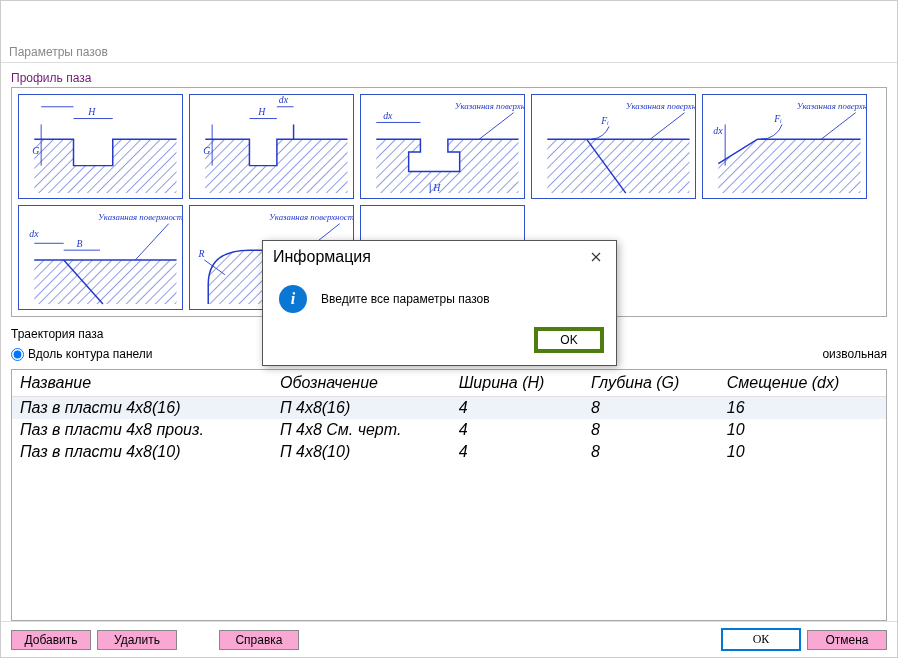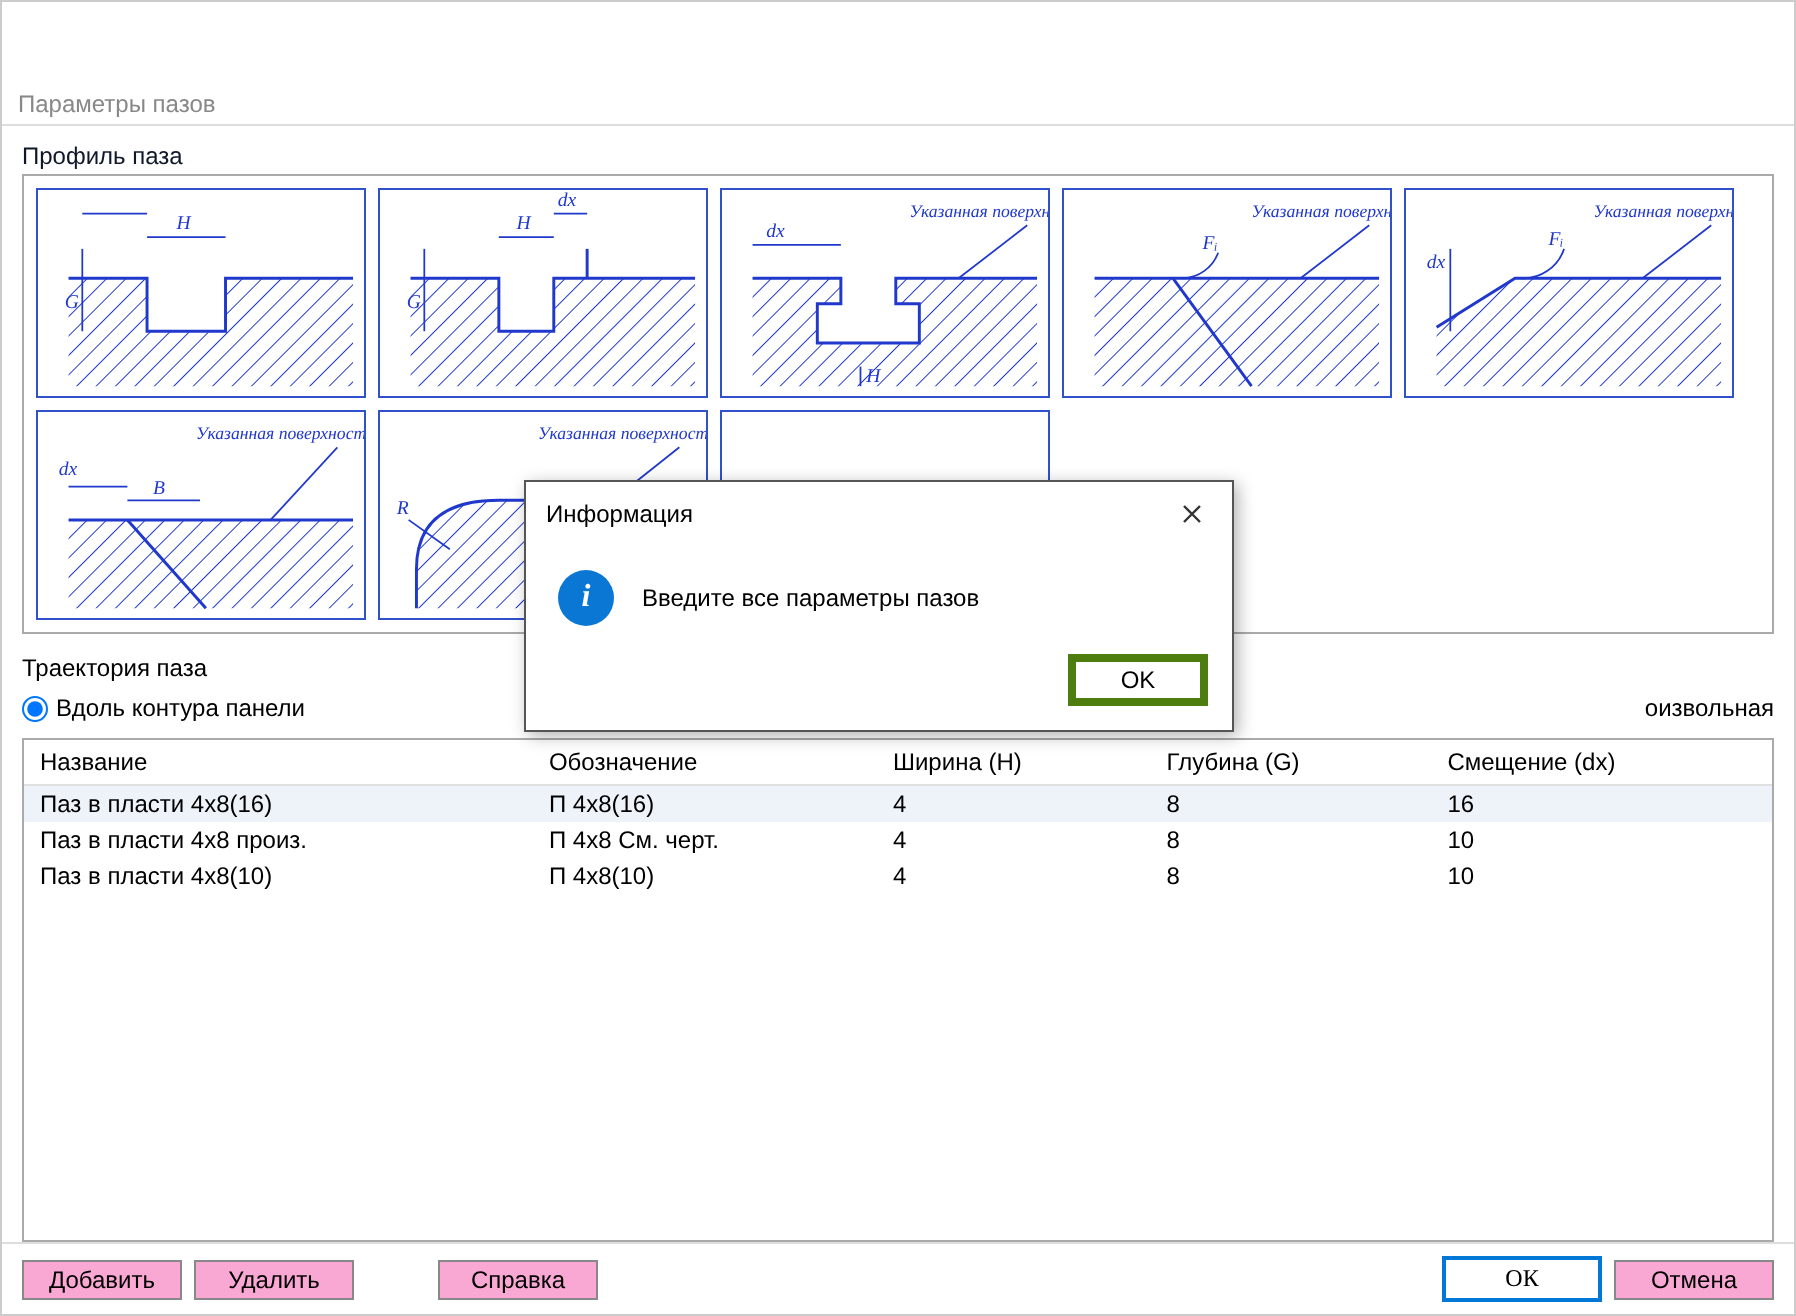--- a/index.html
+++ b/index.html
@@ -28,21 +28,21 @@
   height: 22px;
   margin-top: 40px;
 }
 .content {
   padding: 6px 10px 0 10px;
   flex: 1;
   display: flex;
   flex-direction: column;
 }
 .group-label {
-  color: #0f172a;
+  color: #701a75;
   padding: 2px 0;
 }
 .profiles-box {
   border: 1px solid #aaa;
   padding: 6px;
   display: flex;
   flex-wrap: wrap;
   gap: 6px;
 }
 .profile-thumb {
@@ -63,21 +63,21 @@
   align-items: center;
 }
 .radio-group { display: flex; align-items: center; gap: 4px; }
 .radio-group input { margin: 0; }
 .table-box {
   border: 1px solid #aaa;
   flex: 1;
   background: #fff;
   overflow: auto;
 }
-.tbl { width: 100%; border-collapse: collapse; font-size: 12px; }
+.tbl { width: 100%; border-collapse: collapse; font-size: 16px; font-style: italic; }
 .tbl th {
   text-align: left;
   font-weight: normal;
   padding: 4px 8px;
   background: #fff;
   border-bottom: 1px solid #e0e0e0;
 }
 .tbl td { padding: 2px 8px; }
 .tbl tr.selected td { background: #eef3fa; }
 .footer {
@@ -105,21 +105,21 @@
   width: 355px;
   background: #fff;
   border: 1px solid #555;
   box-shadow: 2px 2px 8px rgba(0,0,0,.3);
 }
 .modal-title {
   padding: 6px 10px;
   display: flex;
   justify-content: space-between;
   align-items: center;
-  font-size: 12px;
+  font-size: 16px;
 }
 .modal-close {
   width: 20px; height: 20px;
   display: flex; align-items: center; justify-content: center;
   cursor: pointer;
 }
 .modal-body {
   padding: 12px 16px 8px 16px;
   display: flex;
   align-items: center;

